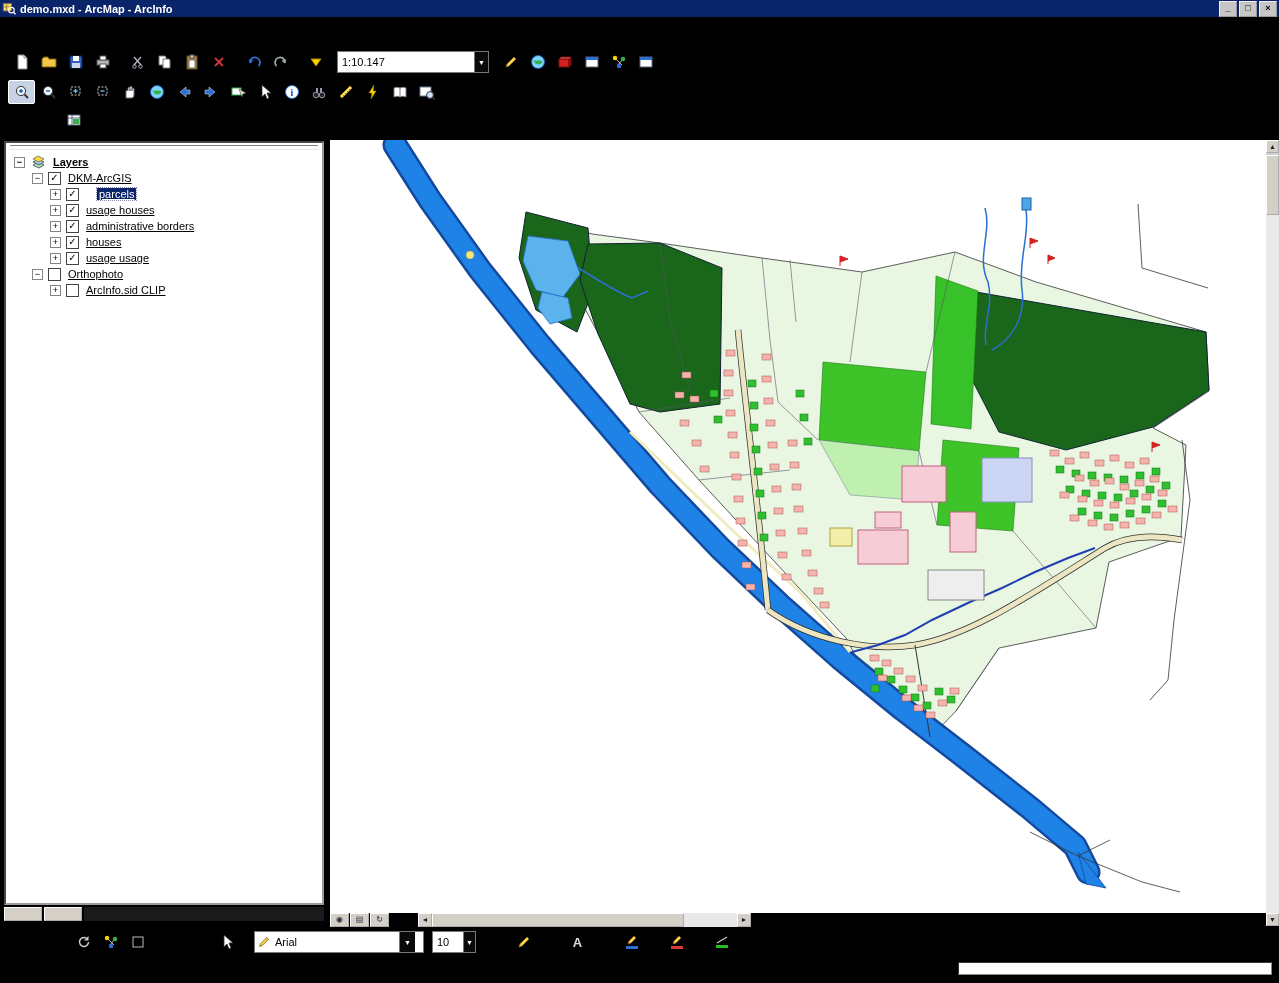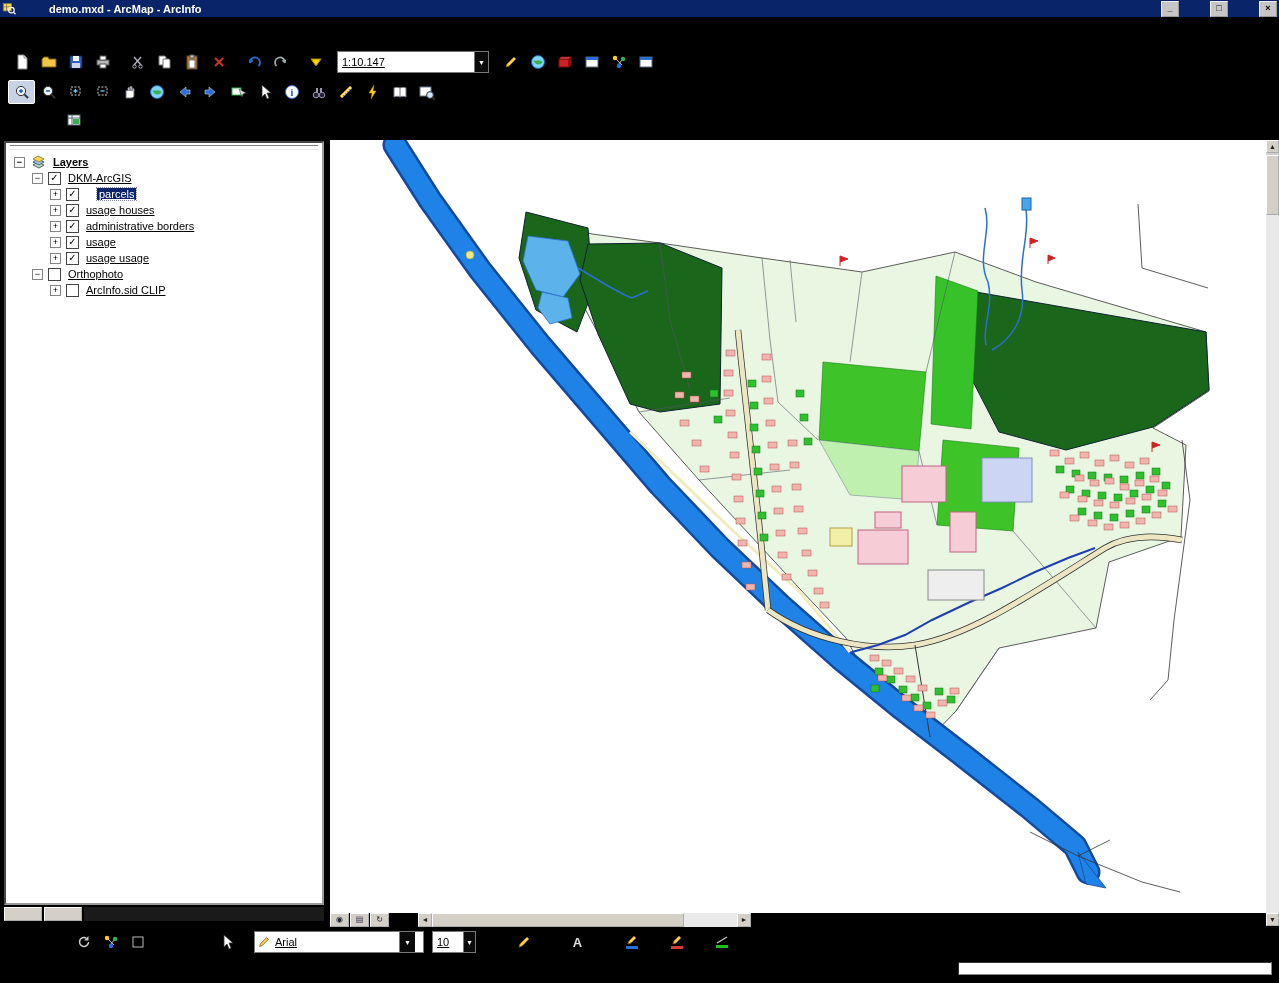--- a/index.html
+++ b/index.html
@@ -1,37 +1,37 @@
 <!DOCTYPE html>
 <html><head>
 <meta charset="utf-8">
 <style>
   html,body{margin:0;padding:0;background:#000;width:1279px;height:983px;overflow:hidden;
     font-family:"Liberation Sans",sans-serif;-webkit-font-smoothing:none;}
   .abs{position:absolute;}
   
   #titlebar{left:0;top:0;width:1279px;height:17px;background:#0a246a;color:#fff;
-    display:flex;align-items:center;font-size:11px;font-weight:bold;padding:0 2px;box-sizing:border-box;gap:29px;}
+    display:flex;align-items:center;font-size:11px;font-weight:bold;padding:0 2px;box-sizing:border-box;}
   #titlebar .appicon{width:14px;height:13px;margin-right:4px;flex:none;}
   #titlebar .tspacer{flex:1;}
   .winbtn{width:16px;height:14px;background:#c6c6c6;border:1px outset #eee;color:#000;
     font-size:9px;line-height:12px;text-align:center;margin-left:2px;font-weight:bold;flex:none;}
   
   #menubar{left:0;top:17px;width:1279px;height:30px;background:#000;}
   .tbrow{left:0;width:1279px;background:#000;display:flex;align-items:center;padding-left:8px;box-sizing:border-box;}
   #row1{top:47px;height:30px;}
   #row2{top:77px;height:30px;}
   #row3{top:107px;height:26px;}
   .tb-btn{width:25px;height:22px;display:flex;align-items:center;justify-content:center;
     background:transparent;border:1px solid transparent;flex:none;}
   .tb-btn svg{width:16px;height:16px;display:block;}
   .tb-btn.pressed{background:#c7d3e4;border:1px solid #fff;border-radius:2px;}
   .sep{width:8px;flex:none;}
   .combo{display:flex;align-items:stretch;background:#fff;border:1px solid #777;height:20px;flex:none;}
-  .combo input{border:0;outline:0;font:11px "Liberation Sans",sans-serif;padding:0 4px;background:#fff;color:#000;text-decoration:underline;}
+  .combo input{border:0;outline:0;font:11px "Liberation Sans",sans-serif;padding:0 4px;background:#fff;color:#000;}
   .combo .drop{width:15px;background:#0a0a0a;color:#fff;display:flex;align-items:center;justify-content:center;
     font-size:7px;border-left:1px solid #777;}
   
   #workspace{left:0;top:133px;width:1279px;height:794px;background:#000;}
   #toc{left:4px;top:8px;width:320px;height:764px;background:#fff;border:2px inset #9a9a9a;box-sizing:border-box;overflow:hidden;}
   #toc .grip{height:3px;border-top:1px solid #808080;border-bottom:1px solid #e8e8e8;margin:2px 4px 4px 4px;}
   .trow{display:flex;align-items:center;height:16px;font-size:11px;color:#000;white-space:nowrap;}
   .trow.root{font-weight:bold;}
   .ind0{padding-left:8px;} .ind1{padding-left:26px;} .ind2{padding-left:44px;}
   .expander{width:9px;height:9px;border:1px solid #848484;background:#fff;font-size:9px;line-height:8px;
@@ -467,21 +467,21 @@
       <span class="laybl">usage houses</span>
     </div>
     <div class="trow ind2">
       <div class="expander"><span>+</span></div>
       <div class="cb"><span>✓</span></div>
       <span class="laybl">administrative borders</span>
     </div>
     <div class="trow ind2">
       <div class="expander"><span>+</span></div>
       <div class="cb"><span>✓</span></div>
-      <span class="laybl">usage</span>
+      <span class="laybl">houses</span>
     </div>
     <div class="trow ind2">
       <div class="expander"><span>+</span></div>
       <div class="cb"><span>✓</span></div>
       <span class="laybl">usage usage</span>
     </div>
     <div class="trow ind1">
       <div class="expander"><span>−</span></div>
       <div class="cb"></div>
       <span class="laybl">Orthophoto</span>

